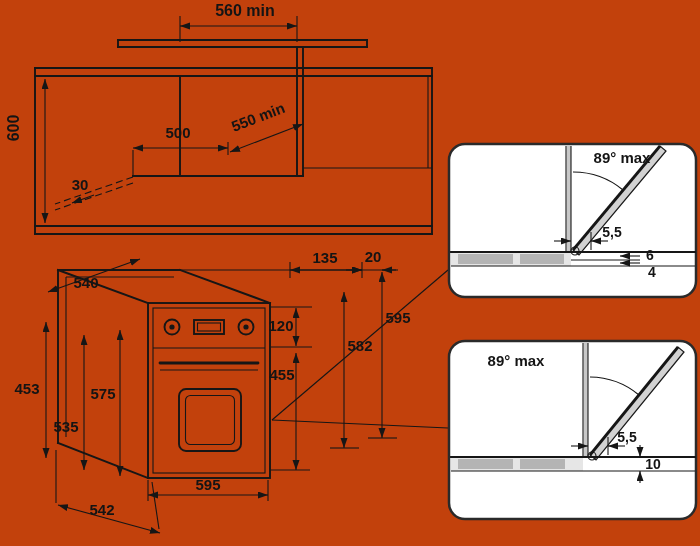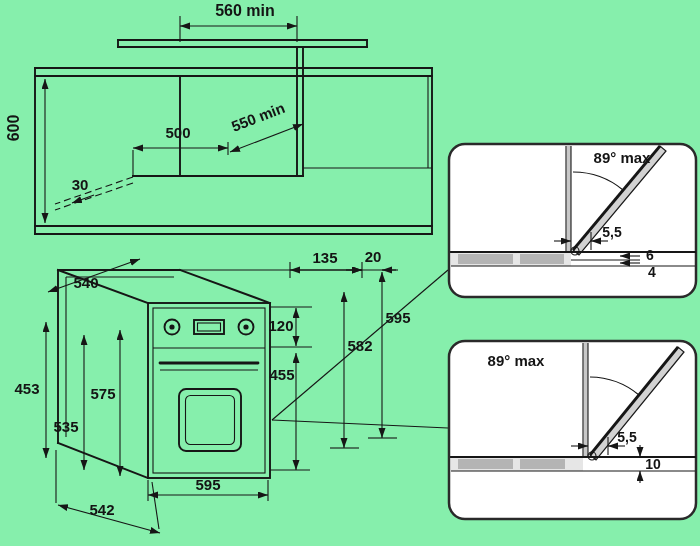--- a/index.html
+++ b/index.html
@@ -1,16 +1,16 @@
 <!DOCTYPE html>
 <html><head>
 <meta charset="utf-8">
 <style>
   html,body{margin:0;padding:0;background:#ffffff;}
-  .stage{width:700px;height:546px;background:#86efac;position:relative;overflow:hidden;}
+  .stage{width:700px;height:546px;background:#c2410c;position:relative;overflow:hidden;}
   svg{display:block;}
   svg text{font:bold 15px "Liberation Sans","DejaVu Sans",sans-serif;fill:#141414;text-anchor:middle;}
   svg .t16{font-size:16px;}
   svg .t14{font-size:14px;}
   .o2{stroke:#161616;stroke-width:1.9;fill:none;stroke-linecap:square;}
   .o1{stroke:#161616;stroke-width:1.1;fill:none;}
   .dim{stroke:#161616;stroke-width:1.1;fill:none;}
   .dsh{stroke-dasharray:7 4;}
   .thk{stroke:#161616;stroke-width:2.8;fill:none;}
   .box{stroke:#2a2a2a;stroke-width:2.5;fill:#ffffff;}

